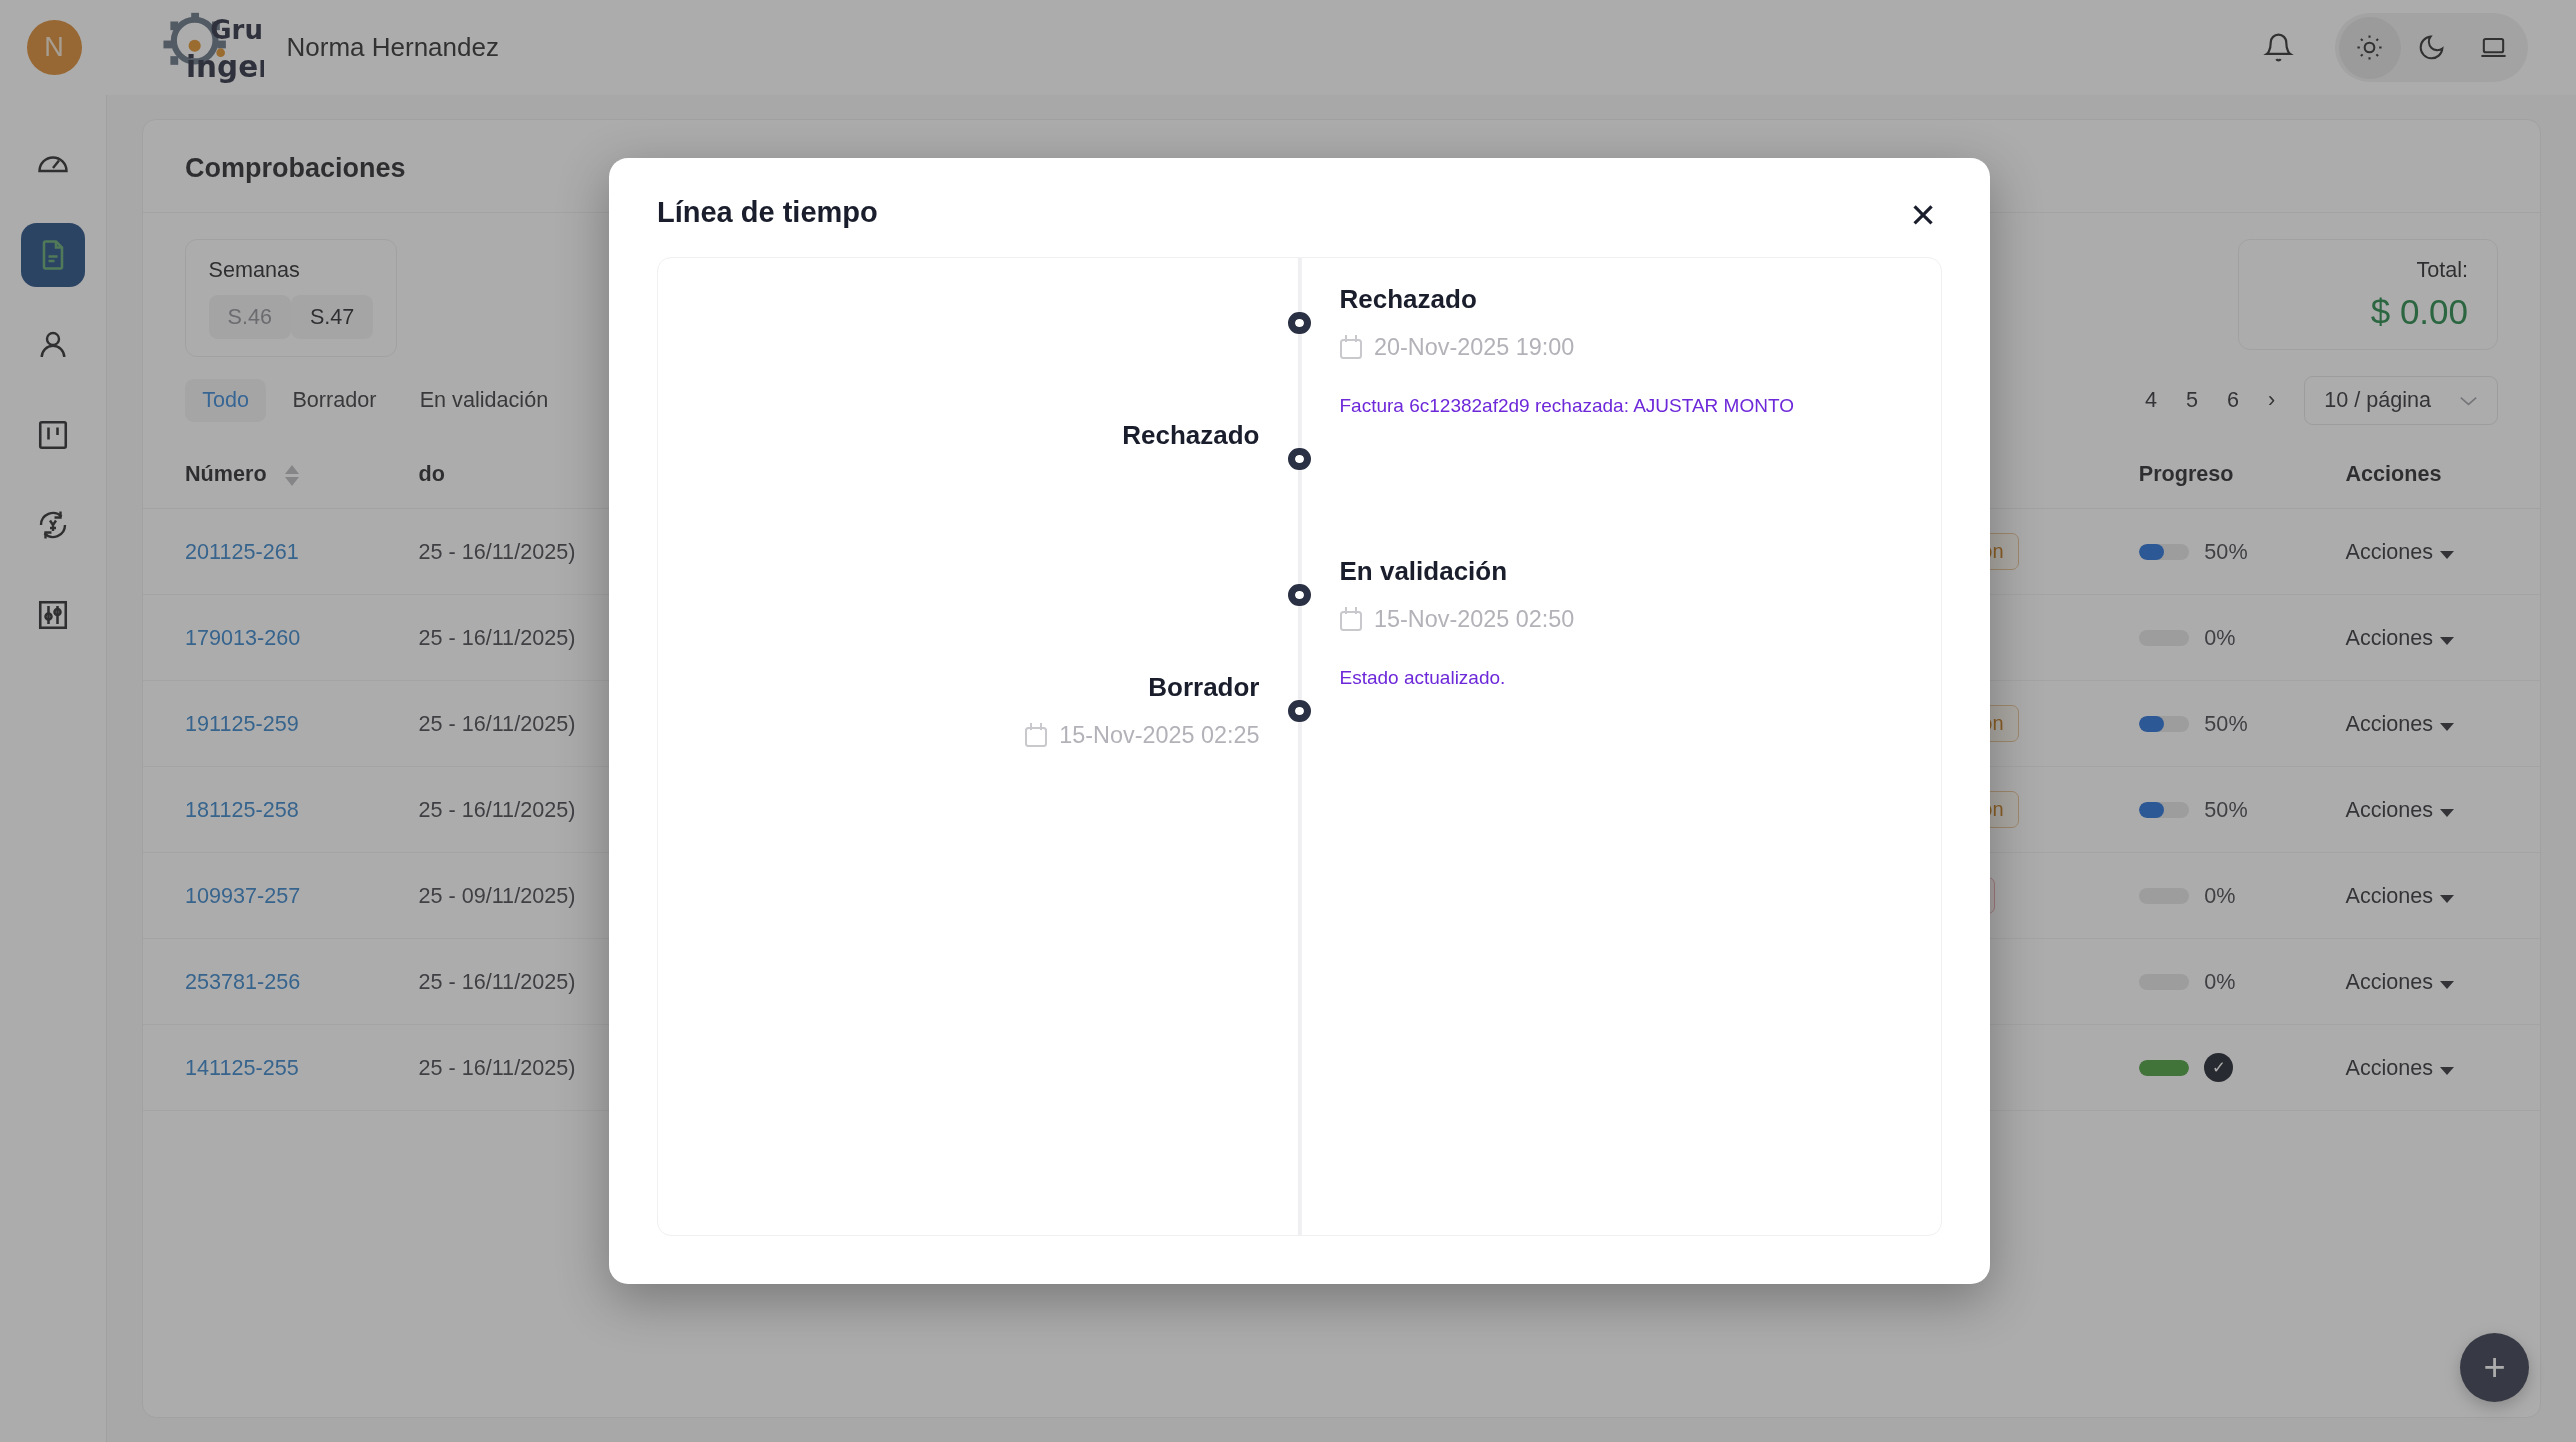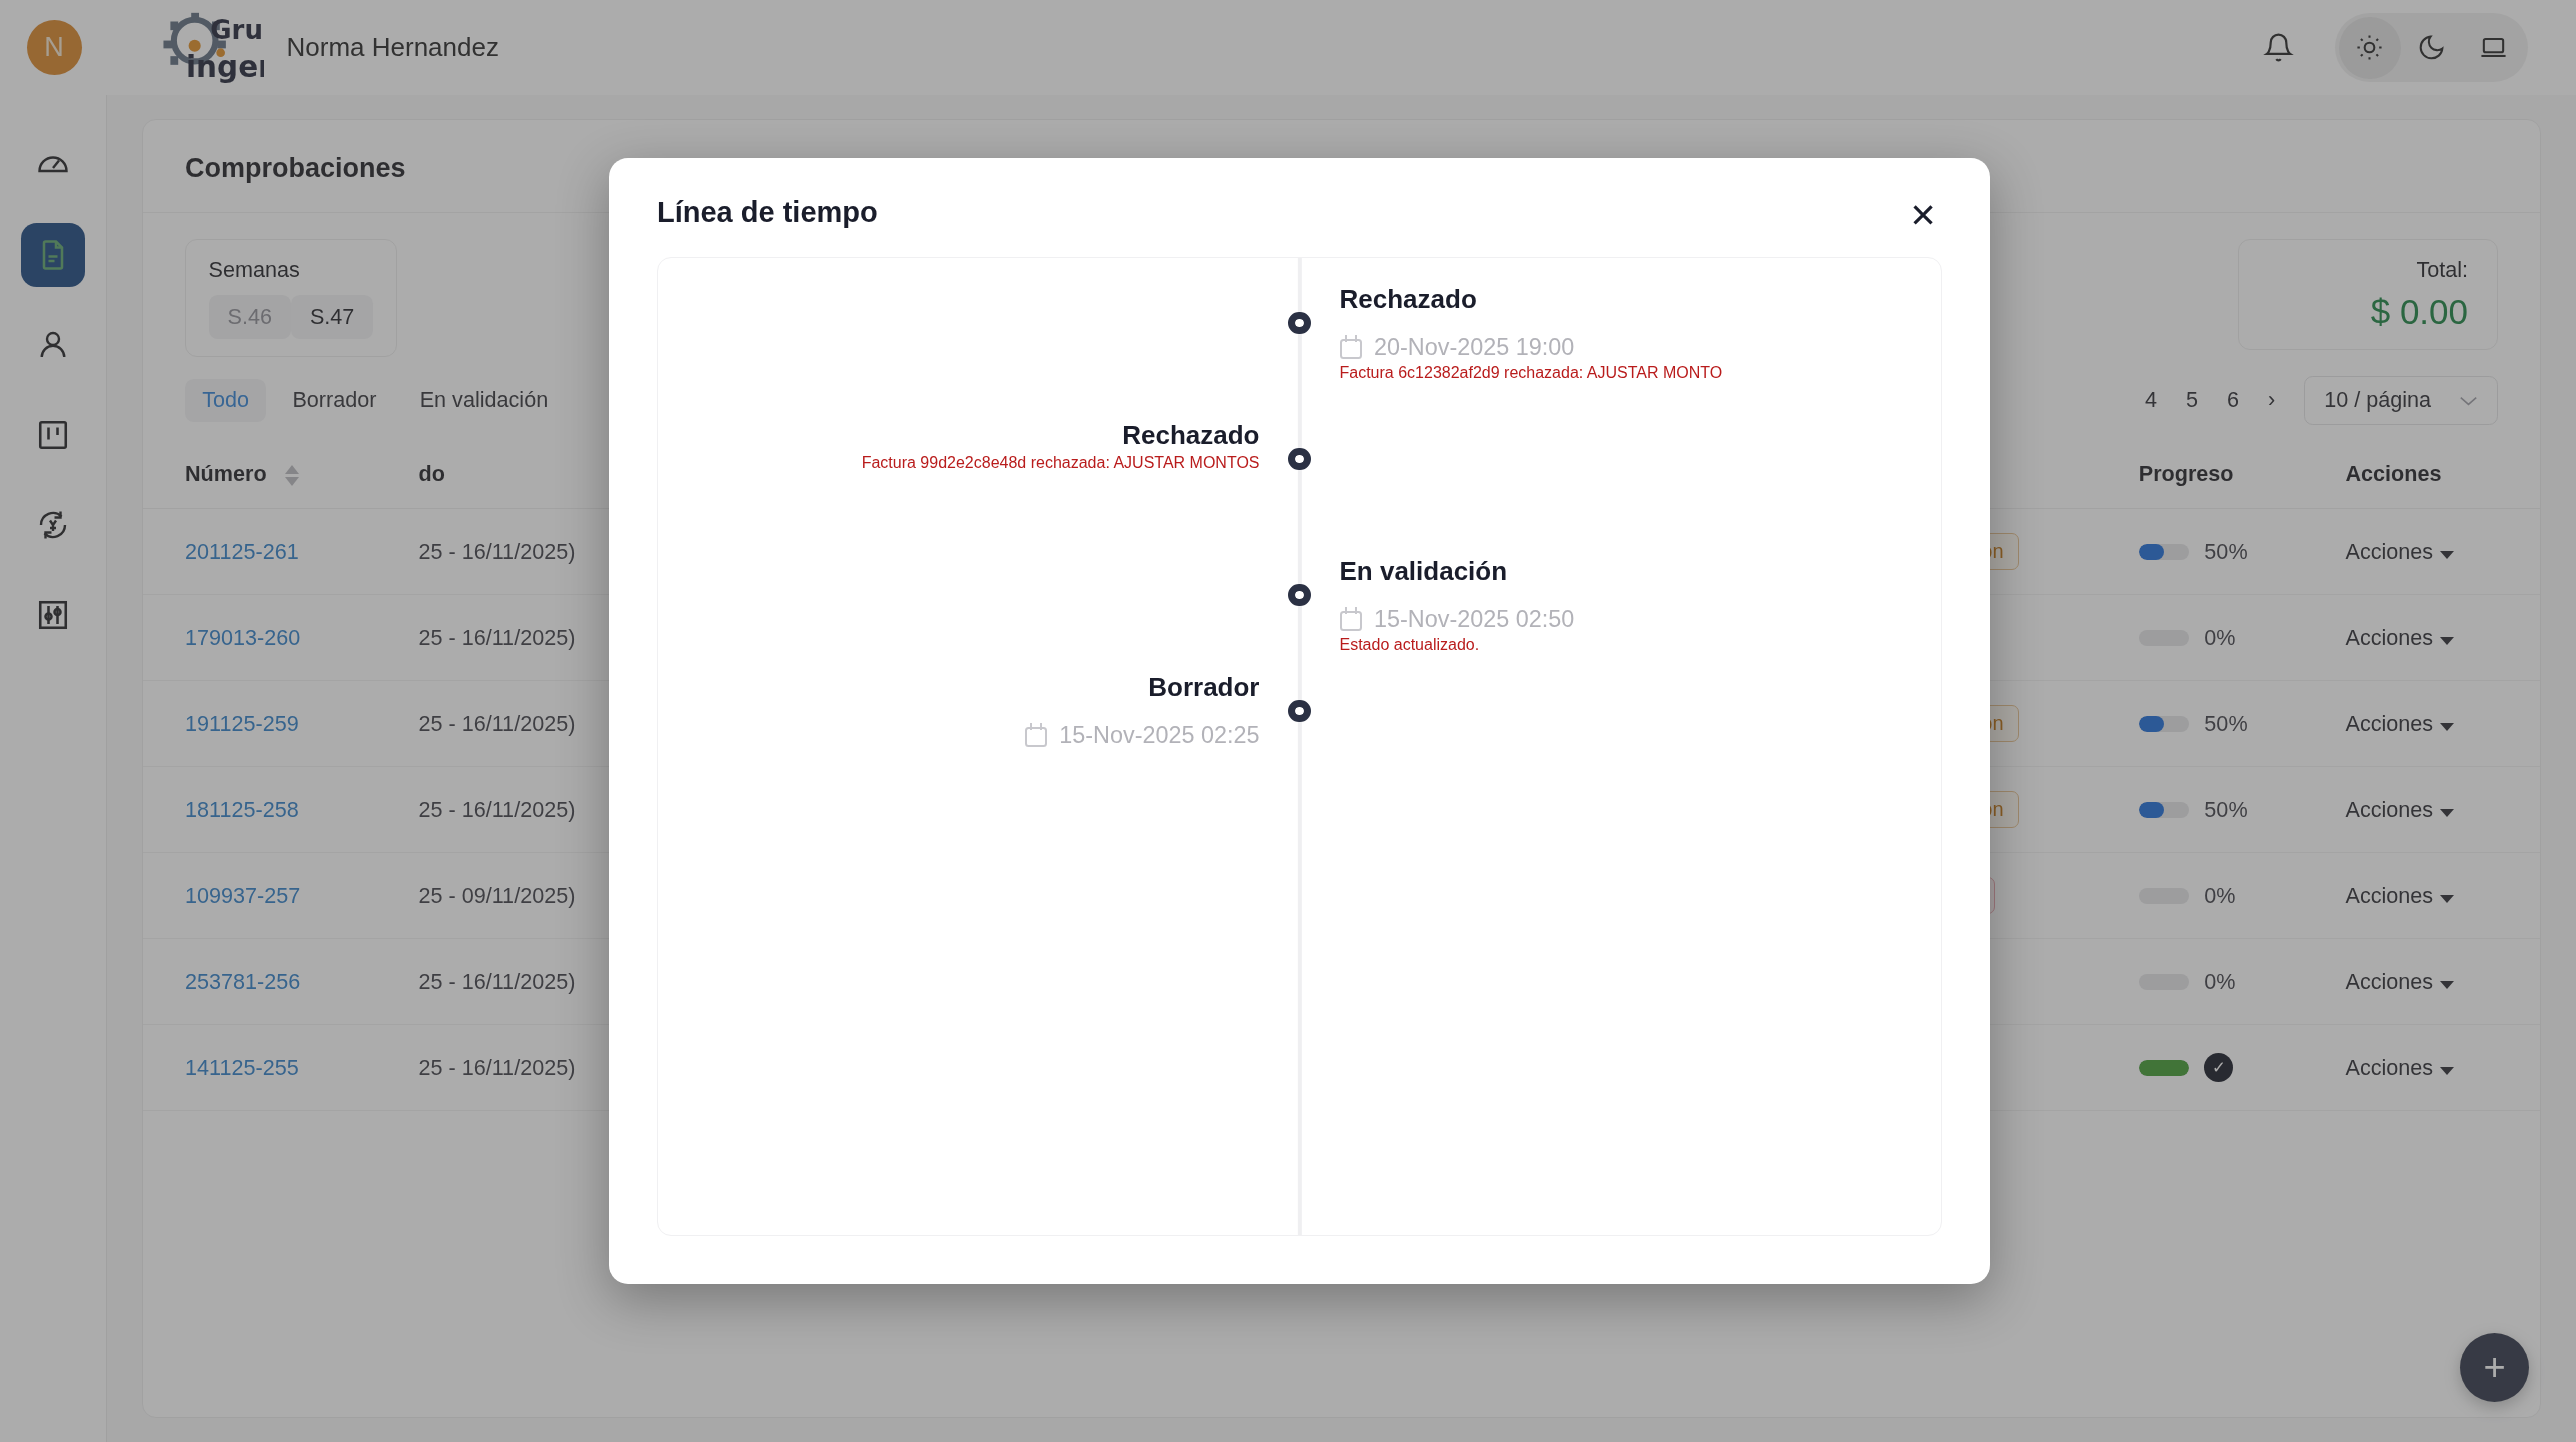--- a/index.html
+++ b/index.html
@@ -157,21 +157,21 @@
   .tl-item.right .dot { left: -11.3px; }
   .tl-item.left { left: 0; padding-right: 40px; text-align: right; }
   .tl-item.left .dot { right: -11.3px; }
 
   .tl-status { font-size: 26px; font-weight: 700; color: #1a1d2b; line-height: 1.2; }
   .tl-date {
     margin-top: 19px; font-size: 23.4px; color: #b2b2b8;
     display: flex; align-items: center; gap: 12px;
   }
   .tl-item.left .tl-date { justify-content: flex-end; }
-  .tl-desc { font-size: 16px; color: #b91c1c; line-height: 1.45; }
+  .tl-desc { margin-top: 31px; font-size: 19px; color: #6d28d9; line-height: 1.45; }
   .cal-ico { width: 22.5px; height: 24px; position: relative; flex: 0 0 auto; }
   .cal-ico i {
     position: absolute; left: 0; right: 0; top: 3.5px; bottom: 0;
     border: 2.2px solid #c8c8cd; border-radius: 3.5px;
   }
   .cal-ico b { position: absolute; top: 0; width: 2.2px; height: 7px; background: #c8c8cd; }
   .cal-ico b.l { left: 5.2px; } .cal-ico b.r { right: 5.2px; }
 </style>
 </head>
 <body>
@@ -497,21 +497,20 @@
               <b class="r"></b>
               <i></i>
             </span>
       <span>20-Nov-2025 19:00</span>
     </div>
     <div class="tl-desc">Factura 6c12382af2d9 rechazada: AJUSTAR MONTO</div>
         </div>
         <div class="tl-item left" style="top: 162px;">
     <div class="dot"></div>
     <div class="tl-status">Rechazado</div>
-    <div class="tl-desc">Factura 99d2e2c8e48d rechazada: AJUSTAR MONTOS</div>
         </div>
         <div class="tl-item right" style="top: 298px;">
     <div class="dot"></div>
     <div class="tl-status">En validación</div>
     <div class="tl-date">
       <span class="cal-ico">
               <b class="l"></b>
               <b class="r"></b>
               <i></i>
             </span>

